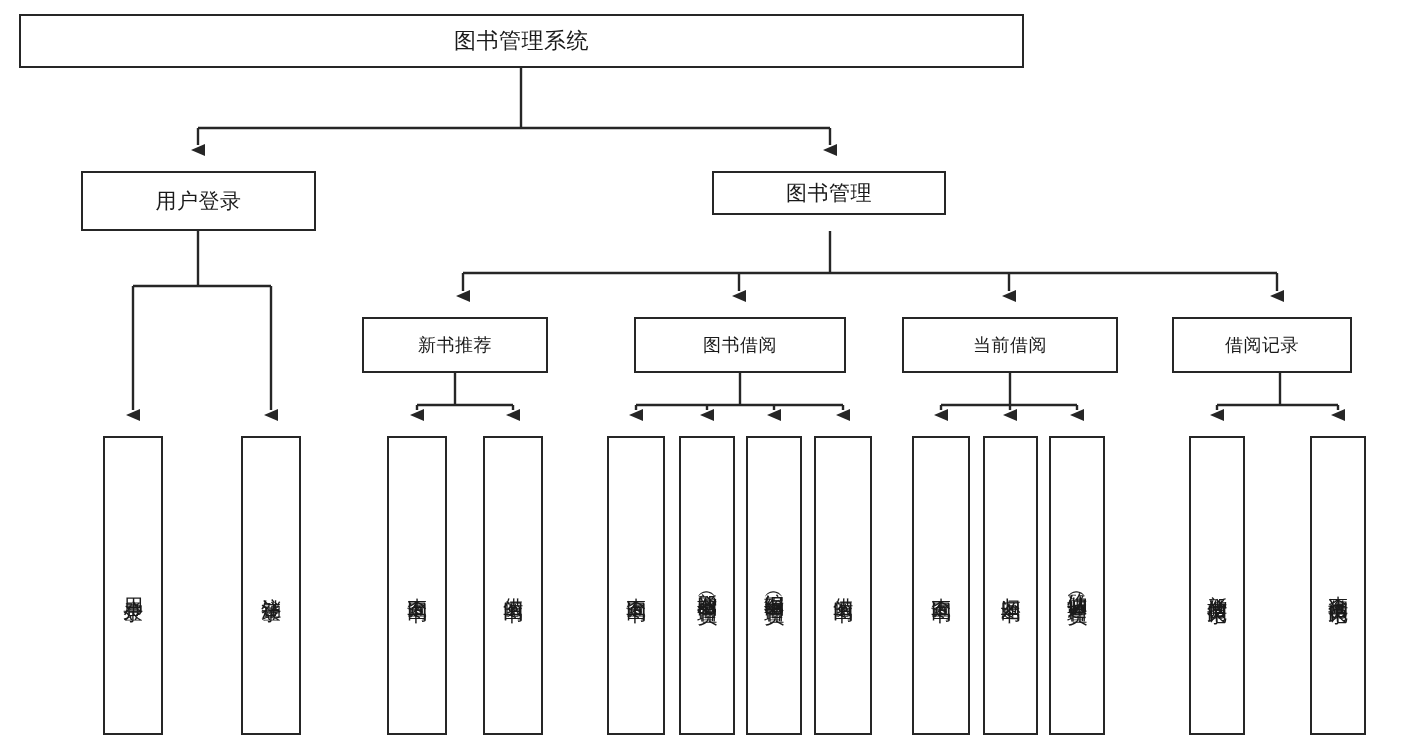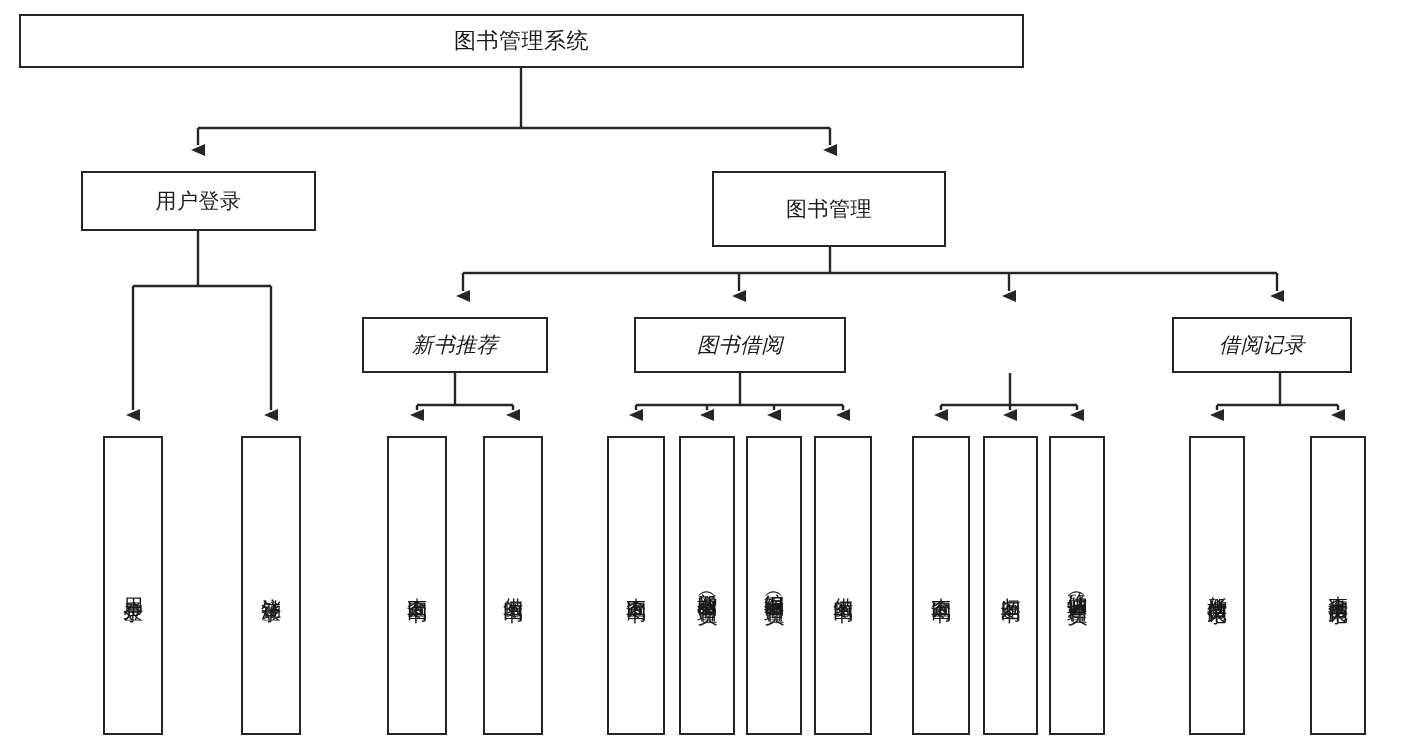--- a/index.html
+++ b/index.html
@@ -54,21 +54,21 @@
     writing-mode: vertical-rl;
     text-orientation: upright;
     font-size: 20px;
     line-height: 1.28;
     letter-spacing: 2px;
     white-space: normal;
     max-height: 288px;
   }
   .node.root .node-label { font-size: 22px; }
   .node.level2 .node-label { font-size: 21px; }
-  .node.level3 .node-label { font-size: 21px; font-style: italic; }
+  .node.level3 .node-label { font-size: 18px; }
 
   #watermark {
     position: absolute;
     left: 1189px;
     top: 714px;
     font-size: 17px;
     color: #b8b8b8;
     letter-spacing: 0.5px;
     white-space: nowrap;
     z-index: 5;
@@ -129,30 +129,33 @@
     </g>
   </svg>
 
   <div class="node root" style="left:19px; top:14px; width:1005px; height:54px;">
     <span class="node-label">图书管理系统</span>
   </div>
 
   <div class="node level2" style="left:81px; top:171px; width:235px; height:60px;">
     <span class="node-label">用户登录</span>
   </div>
-  <div class="node level2" style="left:712px; top:171px; width:234px; height:76px;">
+  <div class="node level2" style="left:712px; top:171px; width:234px; height:44px;">
     <span class="node-label">图书管理</span>
   </div>
 
   <div class="node level3" style="left:362px; top:317px; width:186px; height:56px;">
     <span class="node-label">新书推荐</span>
   </div>
   <div class="node level3" style="left:634px; top:317px; width:212px; height:56px;">
     <span class="node-label">图书借阅</span>
   </div>
+  <div class="node level3" style="left:902px; top:317px; width:216px; height:56px;">
+    <span class="node-label">当前借阅</span>
+  </div>
   <div class="node level3" style="left:1172px; top:317px; width:180px; height:56px;">
     <span class="node-label">借阅记录</span>
   </div>
 
   <div class="node leaf" style="left:103px; top:436px; width:60px; height:299px;">
     <span class="node-label">用户登录</span>
   </div>
   <div class="node leaf" style="left:241px; top:436px; width:60px; height:299px;">
     <span class="node-label">注销登录</span>
   </div>

